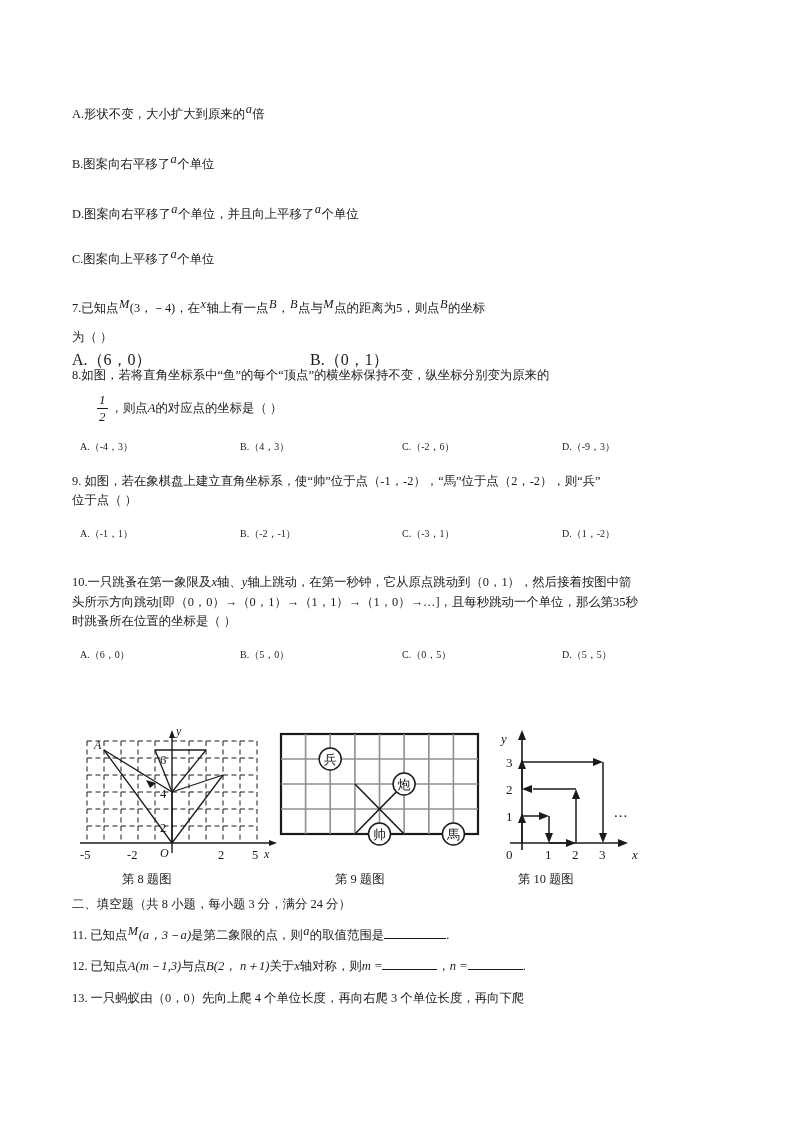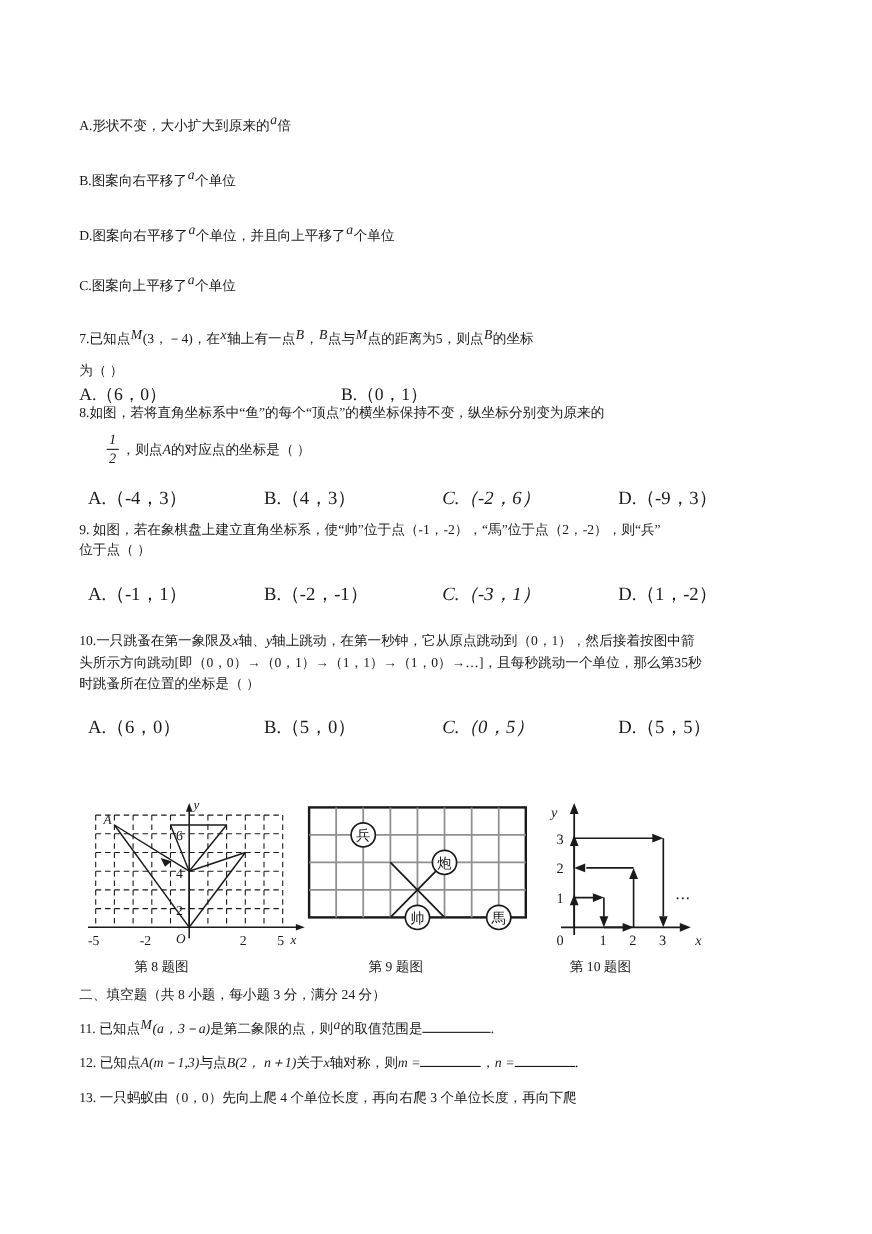--- a/index.html
+++ b/index.html
@@ -55,28 +55,28 @@
   .inline-var {
     font-style: italic;
     font-size: 12.4px;
     vertical-align: 0.30em;
     margin: 0 0.5px;
   }
 
   
   .ans-row {
     display: block;
-    font-size: 17px;
+    font-size: 10px;
     line-height: 1.6;
     position: relative;
     height: 19px;
   }
   .ans-row .a1 { position: absolute; left: 8px; }
   .ans-row .a2 { position: absolute; left: 168px; }
-  .ans-row .a3 { position: absolute; left: 330px; font-style: italic; }
+  .ans-row .a3 { position: absolute; left: 330px; }
   .ans-row .a4 { position: absolute; left: 490px; }
 
   .ans-row2 { display:block; font-size: 16px; line-height: 1.6; position: relative; height: 19px;}
   .ans-row2 .b1 { position: absolute; left: 0px; }
   .ans-row2 .b2 { position: absolute; left: 238px; }
 
   .frac {
     display: inline-block;
     text-align: center;
     vertical-align: middle;

